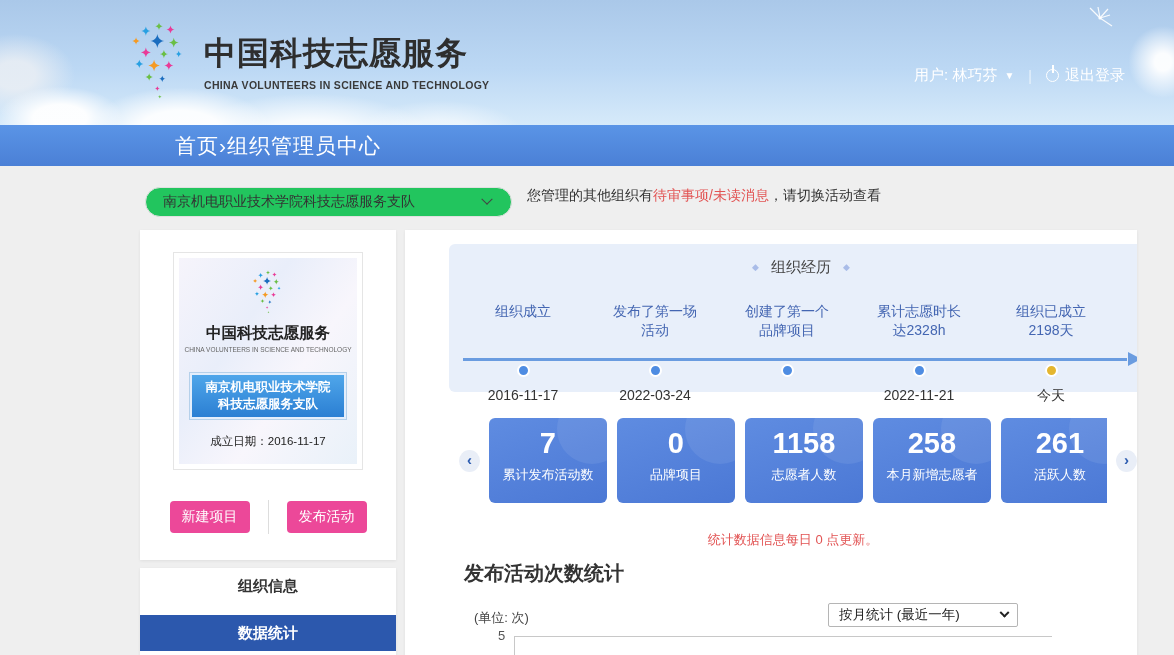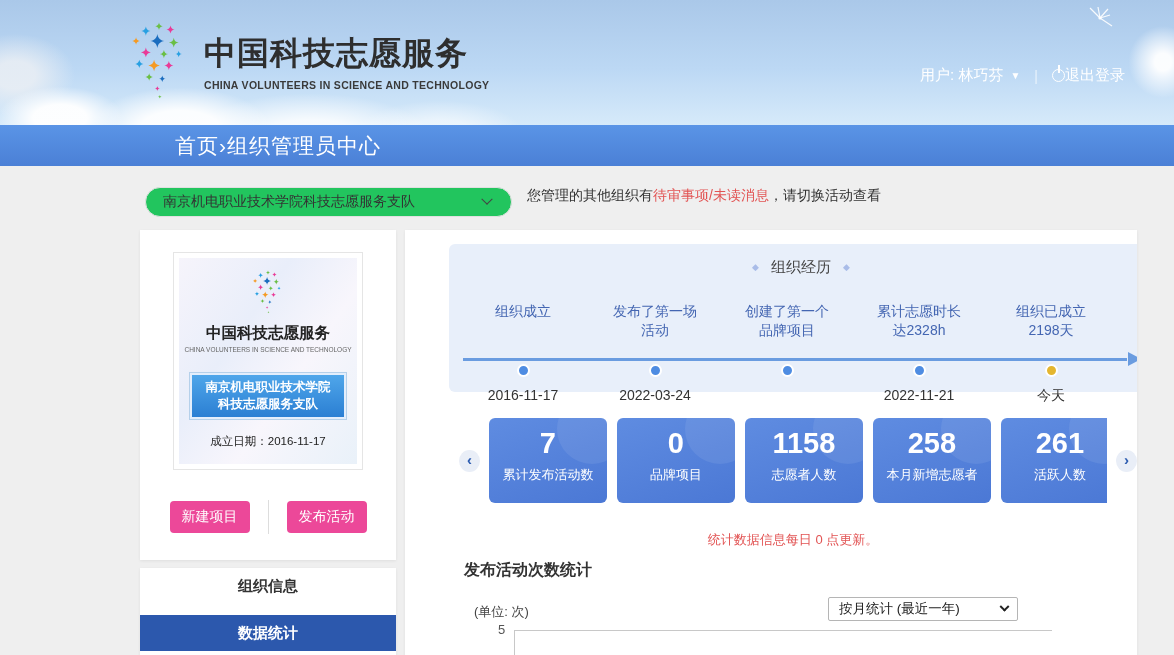--- a/index.html
+++ b/index.html
@@ -20,21 +20,21 @@
       linear-gradient(180deg,#aac8e9 0%,#bcd8f4 55%,#d6eafa 100%);
   }
   .logo-row { position:absolute; left:126px; top:18px; display:flex; align-items:center; }
   .logo-text { margin-left:12px; }
   .logo-title { font-size:32px; font-weight:bold; color:#2e2e2e; letter-spacing:1px; }
   .logo-subtitle { font-size:10.5px; font-weight:bold; color:#3a3a3a; letter-spacing:.3px; margin-top:3px; }
   .user-area { position:absolute; right:49px; top:66px; display:flex; align-items:center; gap:8px; color:#fff; font-size:15px; }
   .user-menu { display:flex; align-items:center; gap:7px; cursor:pointer; }
   .caret { font-size:10px; color:#fff; }
   .hdr-divider { color:#e8f2fb; margin:0 6px; font-size:14px; }
-  .logout { display:flex; align-items:center; cursor:pointer; }
+  .logout { display:flex; align-items:center; gap:6px; cursor:pointer; }
   .power-icon { position:relative; width:13px; height:13px; border:1.6px solid #fff; border-radius:50%; display:inline-block; }
   .power-icon::before { content:''; position:absolute; top:-5px; left:50%; transform:translateX(-50%); width:2px; height:8px; background:#fff; }
   .seed { position:absolute; left:1082px; top:6px; }
 
   
   .crumb-bar { height:41px; line-height:41px; background:linear-gradient(180deg,#5a94e6 0%,#4b80d6 100%); }
   .crumb { margin-left:175px; color:#fff; font-size:21px; letter-spacing:1px; cursor:pointer; }
 
   
   .toolbar { display:flex; align-items:center; margin:15px 0 0 145px; height:30px; }
@@ -96,21 +96,21 @@
     font-size:15px; font-weight:bold; display:flex; align-items:center; justify-content:center; cursor:pointer; padding-bottom:2px; }
   .cards-clip { width:651px; display:flex; gap:10px; overflow:hidden; }
   .stat-card { position:relative; flex:0 0 118px; height:85px; border-radius:6px; overflow:hidden;
     background:linear-gradient(160deg,#5f8ce1 0%,#4b78d5 100%); color:#fff; text-align:center; }
   .stat-card::after { content:''; position:absolute; top:-24px; right:-20px; width:70px; height:70px; border-radius:50%;
     background:rgba(255,255,255,.08); }
   .stat-value { margin-top:9px; font-size:29px; font-weight:bold; }
   .stat-label { margin-top:6px; font-size:13px; }
 
   .update-notice { margin-top:28px; text-align:center; font-size:13px; color:#e25353; }
-  .chart-title { margin:11px 0 0 15px; font-size:16px; font-weight:600; color:#333; }
+  .chart-title { margin:11px 0 0 15px; font-size:20px; font-weight:600; color:#333; }
   .chart-header { display:flex; justify-content:space-between; align-items:flex-end; margin:16px 119px 0 25px; }
   .unit-label { font-size:13px; color:#444; }
   .chart-select { width:190px; height:24px; background:#fff; border:1px solid #b5b5b5; border-radius:2px;
     display:flex; align-items:center; justify-content:space-between; padding:0 9px 0 10px; cursor:pointer;text-align:right; }
   .chart-select-value { font-size:13.5px; color:#222; }
   .chev.dark { border-color:#222; border-width:2px; width:7px; height:7px; }
   .plot { position:relative; margin:9px 0 0 65px; width:538px; height:60px; border-top:1px solid #c8c8c8; border-left:1px solid #c8c8c8; }
   .y-tick { position:absolute; left:-17px; top:-9px; font-size:13px; color:#555; }
 </style>
 </head>

